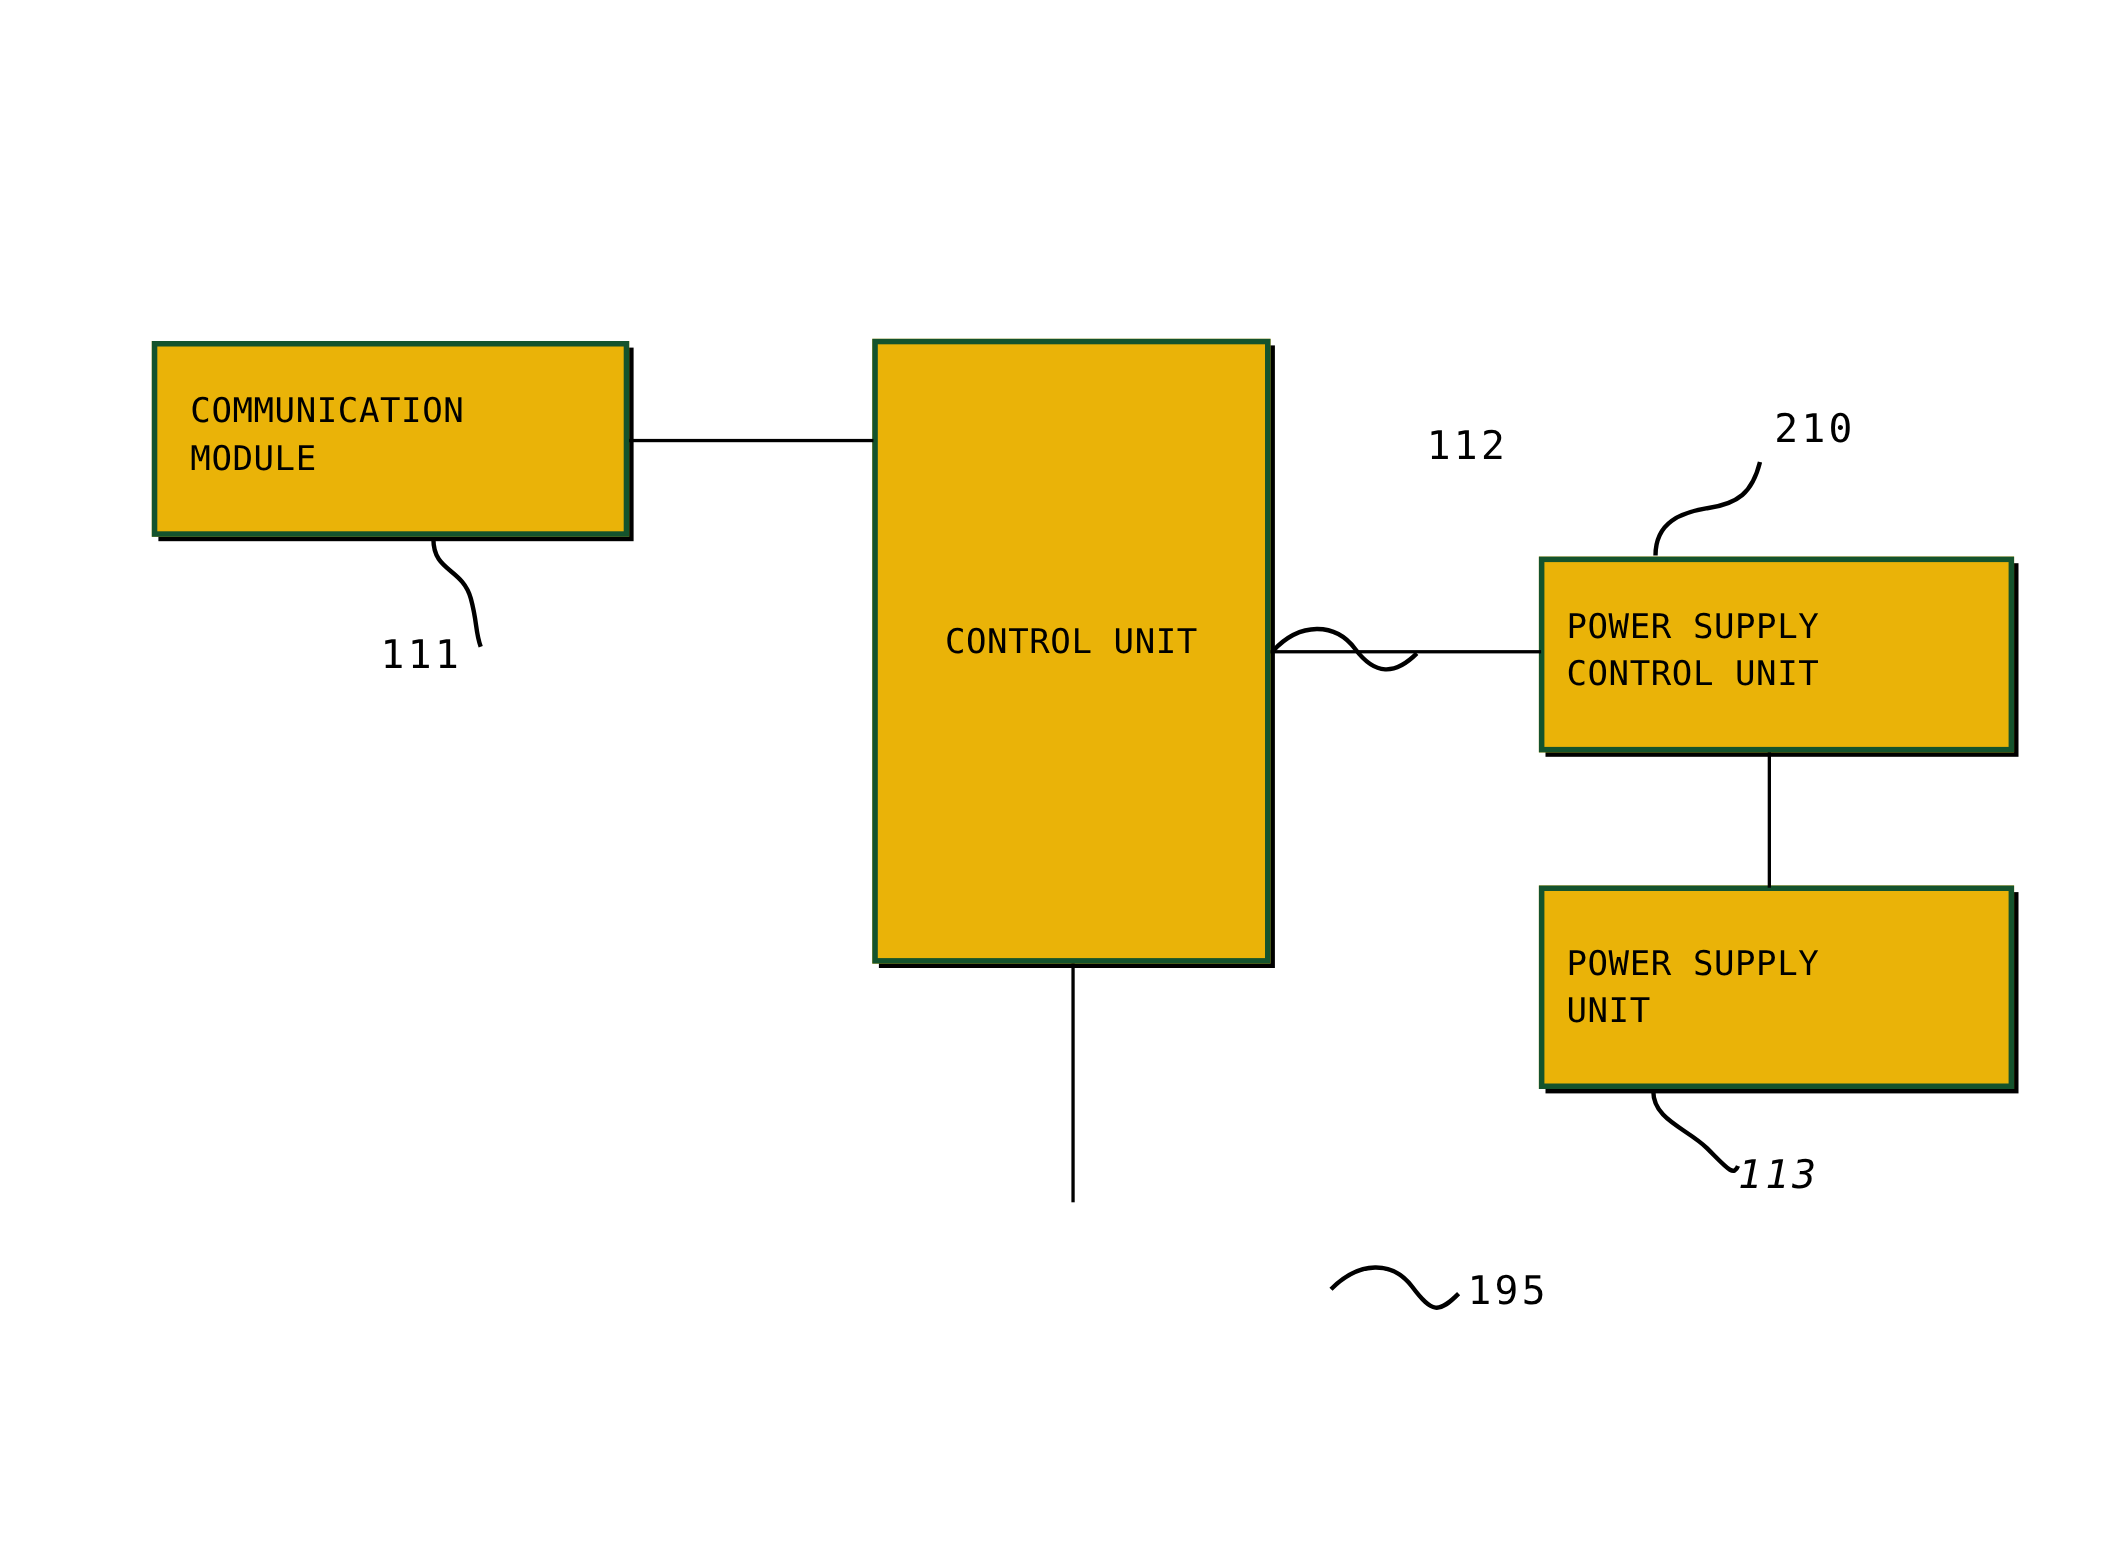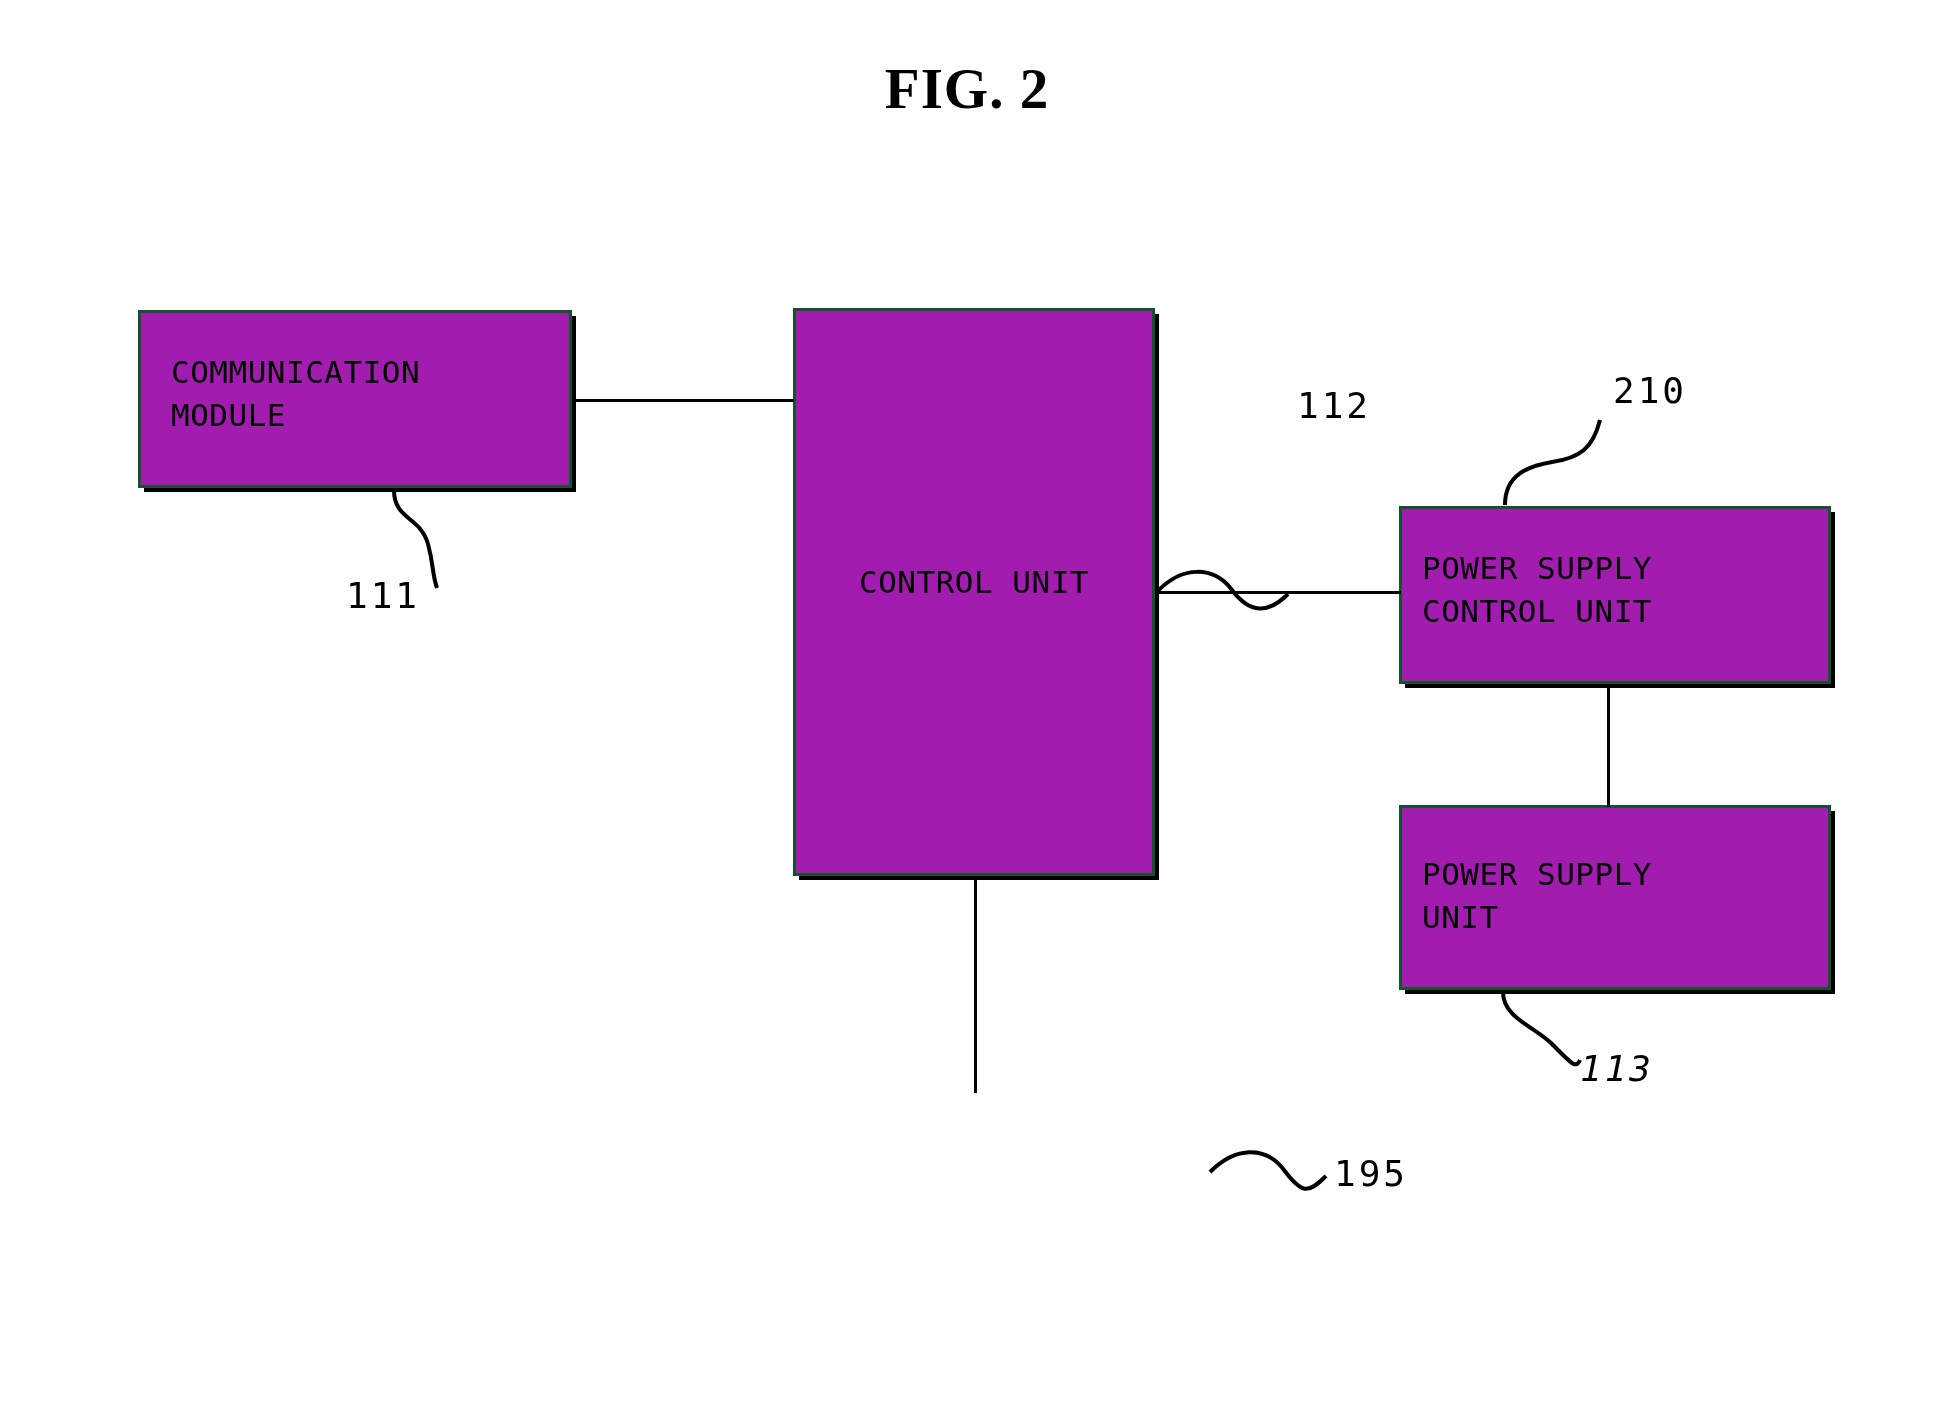--- a/index.html
+++ b/index.html
@@ -31,22 +31,22 @@
     font-size: 57px;
     letter-spacing: 1px;
     color: #000000;
     white-space: pre;
   }
 
   
   .block {
     position: absolute;
     box-sizing: border-box;
-    border: 3px solid #14532d;
-    background: #a21caf;
+    border: 5px solid #14532d;
+    background: #eab308;
     
     box-shadow: 5px 5px 0 -1px #000000;
   }
   .block .block-label {
     position: absolute;
     left: 0;
     width: 100%;
     font-family: "DejaVu Sans Mono", "Liberation Mono", monospace;
     font-size: 31px;
     line-height: 43px;
@@ -137,21 +137,20 @@
     width: 1934px;
     height: 1407px;
     pointer-events: none;
   }
 </style>
 </head>
 <body>
 
 <div id="page">
 
-  <div class="fig-title">FIG. 2</div>
 
   <div class="block" id="block-communication-module">
     <div class="block-label">COMMUNICATION
 MODULE</div>
   </div>
 
   <div class="block" id="block-control-unit">
     <div class="block-label label-center">CONTROL UNIT</div>
   </div>
 

